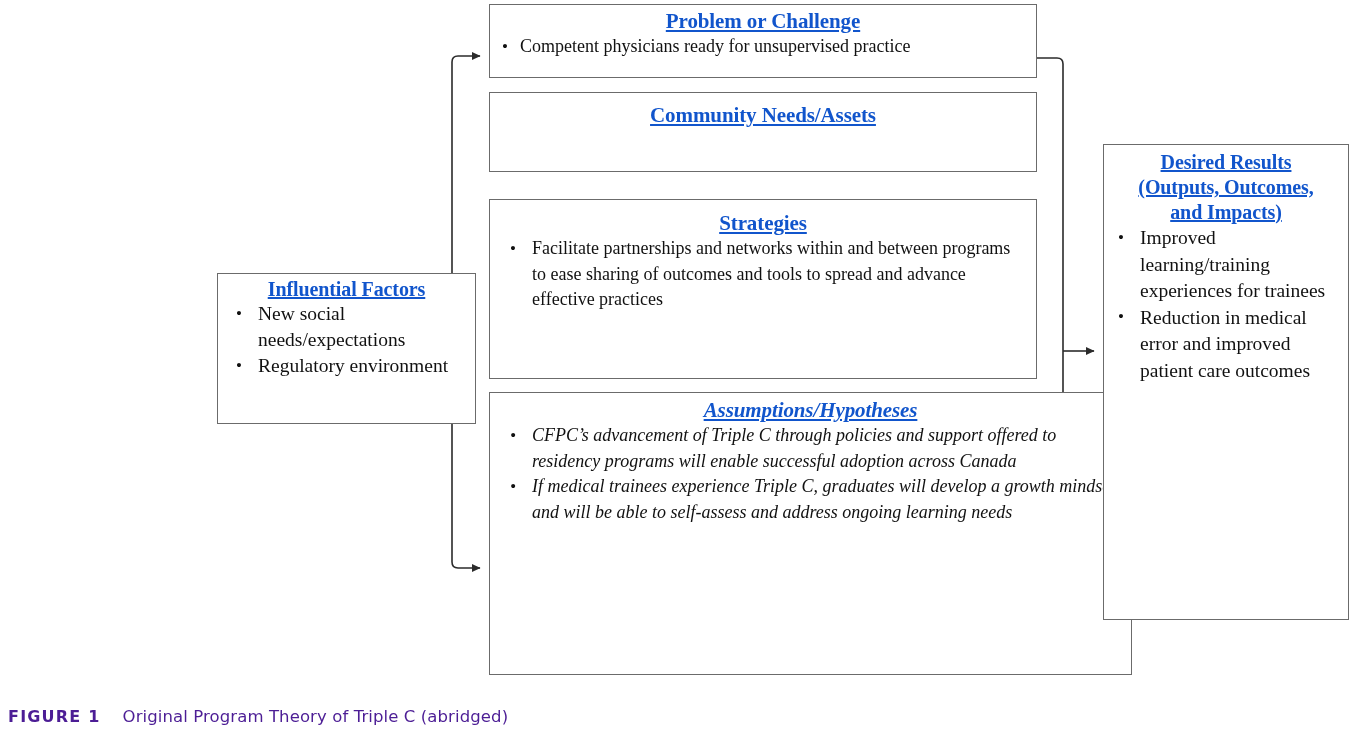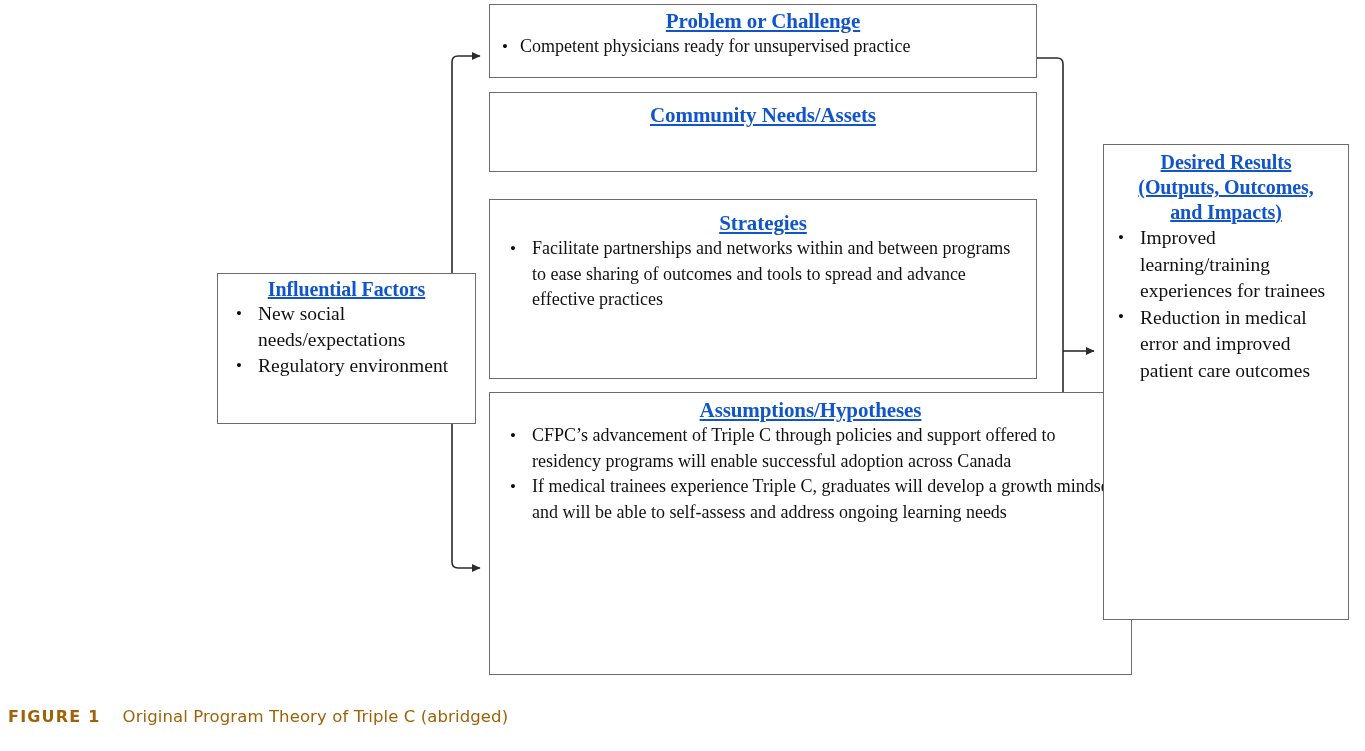--- a/index.html
+++ b/index.html
@@ -66,39 +66,39 @@
   #box-problem ul.bullets li::before{left:4px;}
 
   #box-community{ left:489px; top:92px; width:548px; height:80px; padding-top:10px;}
   #box-community ul.bullets li{padding-left:32px;}
   #box-community ul.bullets li::before{left:10px;}
 
   #box-strategies{ left:489px; top:199px; width:548px; height:180px; padding-top:11px;}
   #box-strategies ul.bullets li{padding-left:34px;}
   #box-strategies ul.bullets li::before{left:12px;}
 
-  #box-assumptions{ left:489px; top:392px; width:643px; height:283px; padding-top:5px;}
+  #box-assumptions{ left:489px; top:392px; width:643px; height:283px; padding-top:5px;font-style:italic;}
   #box-assumptions ul.bullets li{padding-left:34px;}
   #box-assumptions ul.bullets li::before{left:12px;}
 
   #box-results{ left:1103px; top:144px; width:246px; height:476px; padding:5px 6px;}
   #box-results .box-title{font-size:20px;line-height:25px;}
   #box-results ul.bullets li{font-size:19.5px;line-height:26.5px;padding-left:30px;}
   #box-results ul.bullets li::before{left:8px;}
 
   
   svg.wires{position:absolute;left:0;top:0;width:1365px;height:751px;pointer-events:none;}
 
   
   .caption{
     position:absolute;
     left:8px; top:707px;
     font-family:"DejaVu Sans", sans-serif;
     font-size:16.5px;
-    color:#a16207;
+    color:#4c1d95;
     white-space:nowrap;
   }
   .caption .fig-label{
     font-weight:bold;
     letter-spacing:1.2px;
     font-size:16px;
   }
   .caption .fig-text{ margin-left:22px; letter-spacing:0.1px;}
 </style>
 </head>

